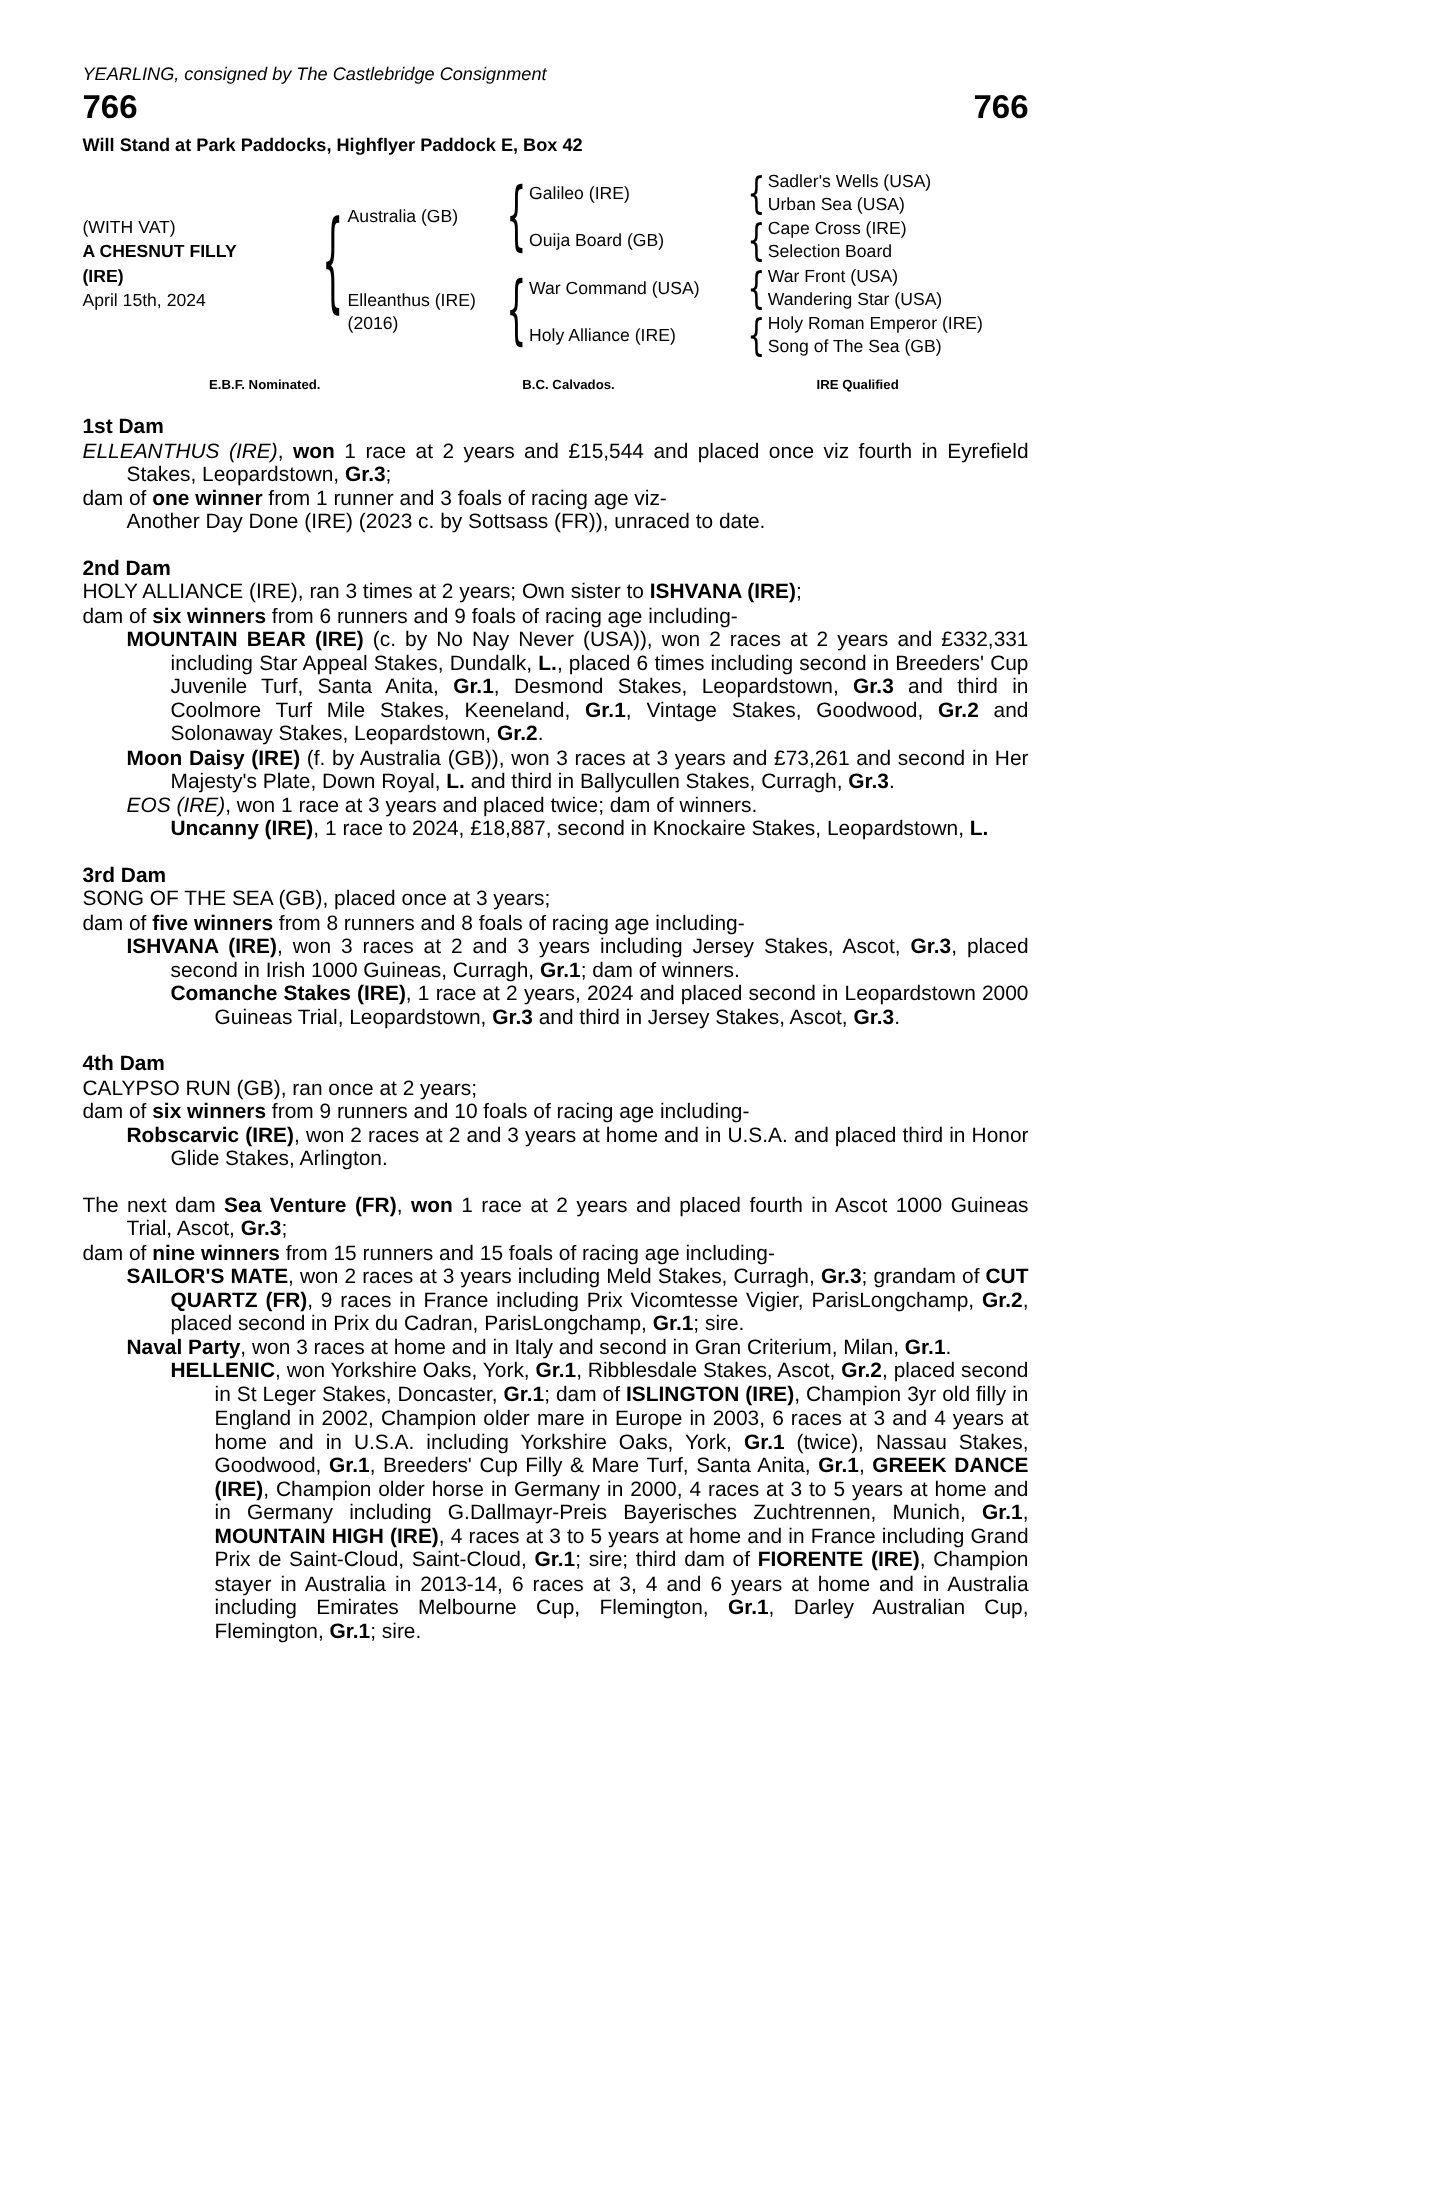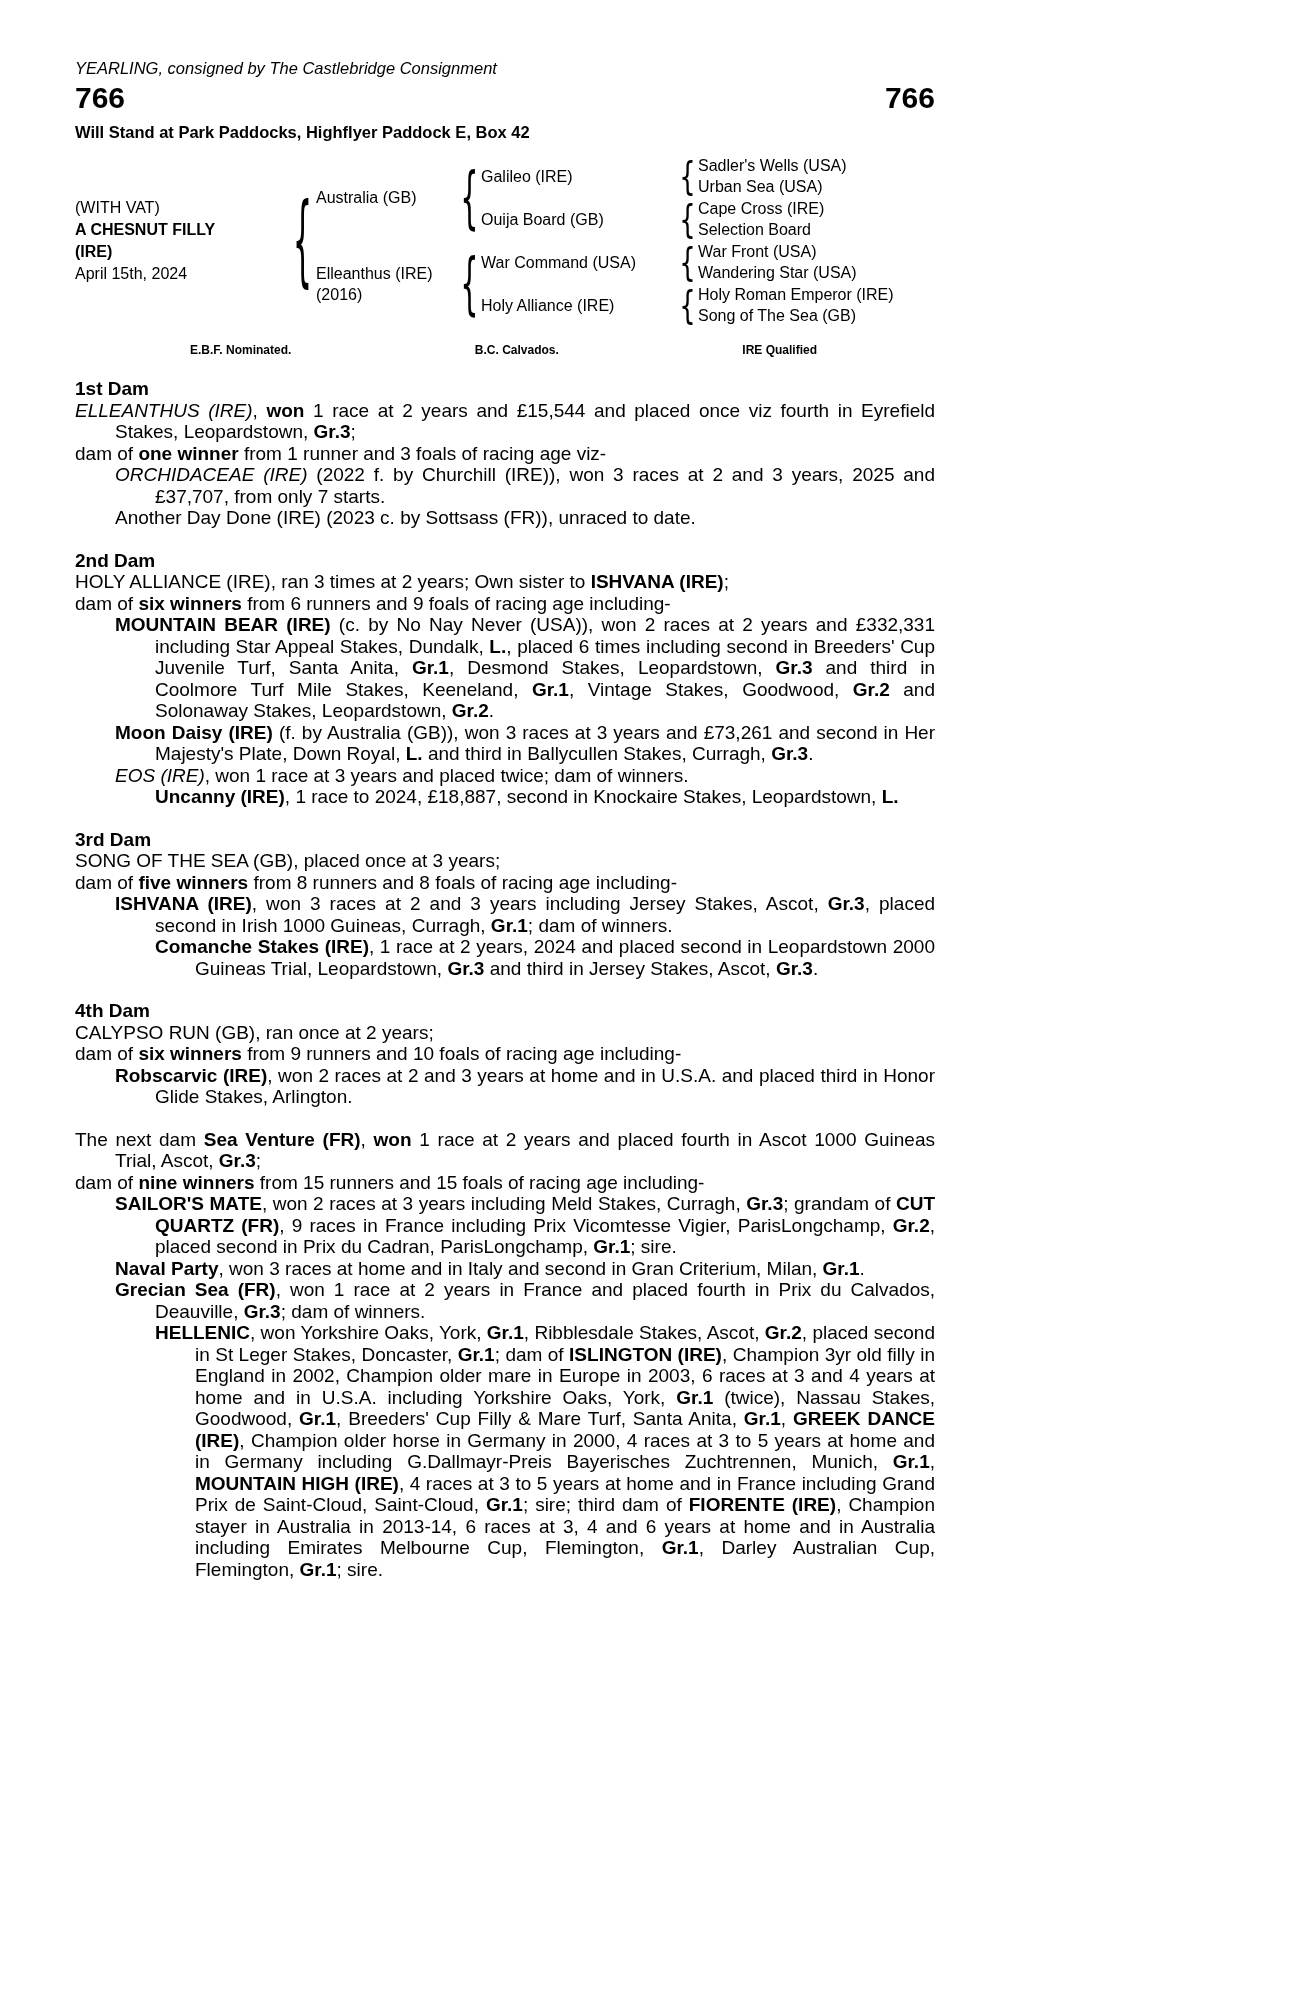--- a/index.html
+++ b/index.html
@@ -183,21 +183,20 @@
   <div class="nominations">
     <span>E.B.F. Nominated.</span>
     <span>B.C. Calvados.</span>
     <span>IRE Qualified</span>
   </div>
 
   <div class="body-text">
       <div class="bk heading">1st Dam</div>
       <div class="bk para level-0"><span class="i">ELLEANTHUS (IRE)</span><span>, </span><span class="b">won</span><span> 1 race at 2 years and £15,544 and placed once viz fourth in Eyrefield Stakes, Leopardstown, </span><span class="b">Gr.3</span><span>;</span></div>
       <div class="bk para level-0"><span>dam of </span><span class="b">one winner</span><span> from 1 runner and 3 foals of racing age viz-</span></div>
-      <div class="bk para level-1"><span class="i">ORCHIDACEAE (IRE)</span><span> (2022 f. by Churchill (IRE)), won 3 races at 2 and 3 years, 2025 and £37,707, from only 7 starts.</span></div>
       <div class="bk para level-1"><span>Another Day Done (IRE) (2023 c. by Sottsass (FR)), unraced to date.</span></div>
       <div class="bk heading">2nd Dam</div>
       <div class="bk para level-0"><span>HOLY ALLIANCE (IRE), ran 3 times at 2 years; Own sister to </span><span class="b">ISHVANA (IRE)</span><span>;</span></div>
       <div class="bk para level-0"><span>dam of </span><span class="b">six winners</span><span> from 6 runners and 9 foals of racing age including-</span></div>
       <div class="bk para level-1"><span class="b">MOUNTAIN BEAR (IRE)</span><span> (c. by No Nay Never (USA)), won 2 races at 2 years and £332,331 including Star Appeal Stakes, Dundalk, </span><span class="b">L.</span><span>, placed 6 times including second in Breeders' Cup Juvenile Turf, Santa Anita, </span><span class="b">Gr.1</span><span>, Desmond Stakes, Leopardstown, </span><span class="b">Gr.3</span><span> and third in Coolmore Turf Mile Stakes, Keeneland, </span><span class="b">Gr.1</span><span>, Vintage Stakes, Goodwood, </span><span class="b">Gr.2</span><span> and Solonaway Stakes, Leopardstown, </span><span class="b">Gr.2</span><span>.</span></div>
       <div class="bk para level-1"><span class="b">Moon Daisy (IRE)</span><span> (f. by Australia (GB)), won 3 races at 3 years and £73,261 and second in Her Majesty's Plate, Down Royal, </span><span class="b">L.</span><span> and third in Ballycullen Stakes, Curragh, </span><span class="b">Gr.3</span><span>.</span></div>
       <div class="bk para level-1"><span class="i">EOS (IRE)</span><span>, won 1 race at 3 years and placed twice; dam of winners.</span></div>
       <div class="bk para level-2"><span class="b">Uncanny (IRE)</span><span>, 1 race to 2024, £18,887, second in Knockaire Stakes, Leopardstown, </span><span class="b">L.</span></div>
       <div class="bk heading">3rd Dam</div>
       <div class="bk para level-0"><span>SONG OF THE SEA (GB), placed once at 3 years;</span></div>
@@ -205,17 +204,16 @@
       <div class="bk para level-1"><span class="b">ISHVANA (IRE)</span><span>, won 3 races at 2 and 3 years including Jersey Stakes, Ascot, </span><span class="b">Gr.3</span><span>, placed second in Irish 1000 Guineas, Curragh, </span><span class="b">Gr.1</span><span>; dam of winners.</span></div>
       <div class="bk para level-2"><span class="b">Comanche Stakes (IRE)</span><span>, 1 race at 2 years, 2024 and placed second in Leopardstown 2000 Guineas Trial, Leopardstown, </span><span class="b">Gr.3</span><span> and third in Jersey Stakes, Ascot, </span><span class="b">Gr.3</span><span>.</span></div>
       <div class="bk heading">4th Dam</div>
       <div class="bk para level-0"><span>CALYPSO RUN (GB), ran once at 2 years;</span></div>
       <div class="bk para level-0"><span>dam of </span><span class="b">six winners</span><span> from 9 runners and 10 foals of racing age including-</span></div>
       <div class="bk para level-1"><span class="b">Robscarvic (IRE)</span><span>, won 2 races at 2 and 3 years at home and in U.S.A. and placed third in Honor Glide Stakes, Arlington.</span></div>
       <div class="bk para level-0 space-above"><span>The next dam </span><span class="b">Sea Venture (FR)</span><span>, </span><span class="b">won</span><span> 1 race at 2 years and placed fourth in Ascot 1000 Guineas Trial, Ascot, </span><span class="b">Gr.3</span><span>;</span></div>
       <div class="bk para level-0"><span>dam of </span><span class="b">nine winners</span><span> from 15 runners and 15 foals of racing age including-</span></div>
       <div class="bk para level-1"><span class="b">SAILOR'S MATE</span><span>, won 2 races at 3 years including Meld Stakes, Curragh, </span><span class="b">Gr.3</span><span>; grandam of </span><span class="b">CUT QUARTZ (FR)</span><span>, 9 races in France including Prix Vicomtesse Vigier, ParisLongchamp, </span><span class="b">Gr.2</span><span>, placed second in Prix du Cadran, ParisLongchamp, </span><span class="b">Gr.1</span><span>; sire.</span></div>
       <div class="bk para level-1"><span class="b">Naval Party</span><span>, won 3 races at home and in Italy and second in Gran Criterium, Milan, </span><span class="b">Gr.1</span><span>.</span></div>
-      <div class="bk para level-1"><span class="b">Grecian Sea (FR)</span><span>, won 1 race at 2 years in France and placed fourth in Prix du Calvados, Deauville, </span><span class="b">Gr.3</span><span>; dam of winners.</span></div>
       <div class="bk para level-2"><span class="b">HELLENIC</span><span>, won Yorkshire Oaks, York, </span><span class="b">Gr.1</span><span>, Ribblesdale Stakes, Ascot, </span><span class="b">Gr.2</span><span>, placed second in St Leger Stakes, Doncaster, </span><span class="b">Gr.1</span><span>; dam of </span><span class="b">ISLINGTON (IRE)</span><span>, Champion 3yr old filly in England in 2002, Champion older mare in Europe in 2003, 6 races at 3 and 4 years at home and in U.S.A. including Yorkshire Oaks, York, </span><span class="b">Gr.1</span><span> (twice), Nassau Stakes, Goodwood, </span><span class="b">Gr.1</span><span>, Breeders' Cup Filly &amp; Mare Turf, Santa Anita, </span><span class="b">Gr.1</span><span>, </span><span class="b">GREEK DANCE (IRE)</span><span>, Champion older horse in Germany in 2000, 4 races at 3 to 5 years at home and in Germany including G.Dallmayr-Preis Bayerisches Zuchtrennen, Munich, </span><span class="b">Gr.1</span><span>, </span><span class="b">MOUNTAIN HIGH (IRE)</span><span>, 4 races at 3 to 5 years at home and in France including Grand Prix de Saint-Cloud, Saint-Cloud, </span><span class="b">Gr.1</span><span>; sire; third dam of </span><span class="b">FIORENTE (IRE)</span><span>, Champion stayer in Australia in 2013-14, 6 races at 3, 4 and 6 years at home and in Australia including Emirates Melbourne Cup, Flemington, </span><span class="b">Gr.1</span><span>, Darley Australian Cup, Flemington, </span><span class="b">Gr.1</span><span>; sire.</span></div>
     </div>
 
 </div>
 
 </body></html>

